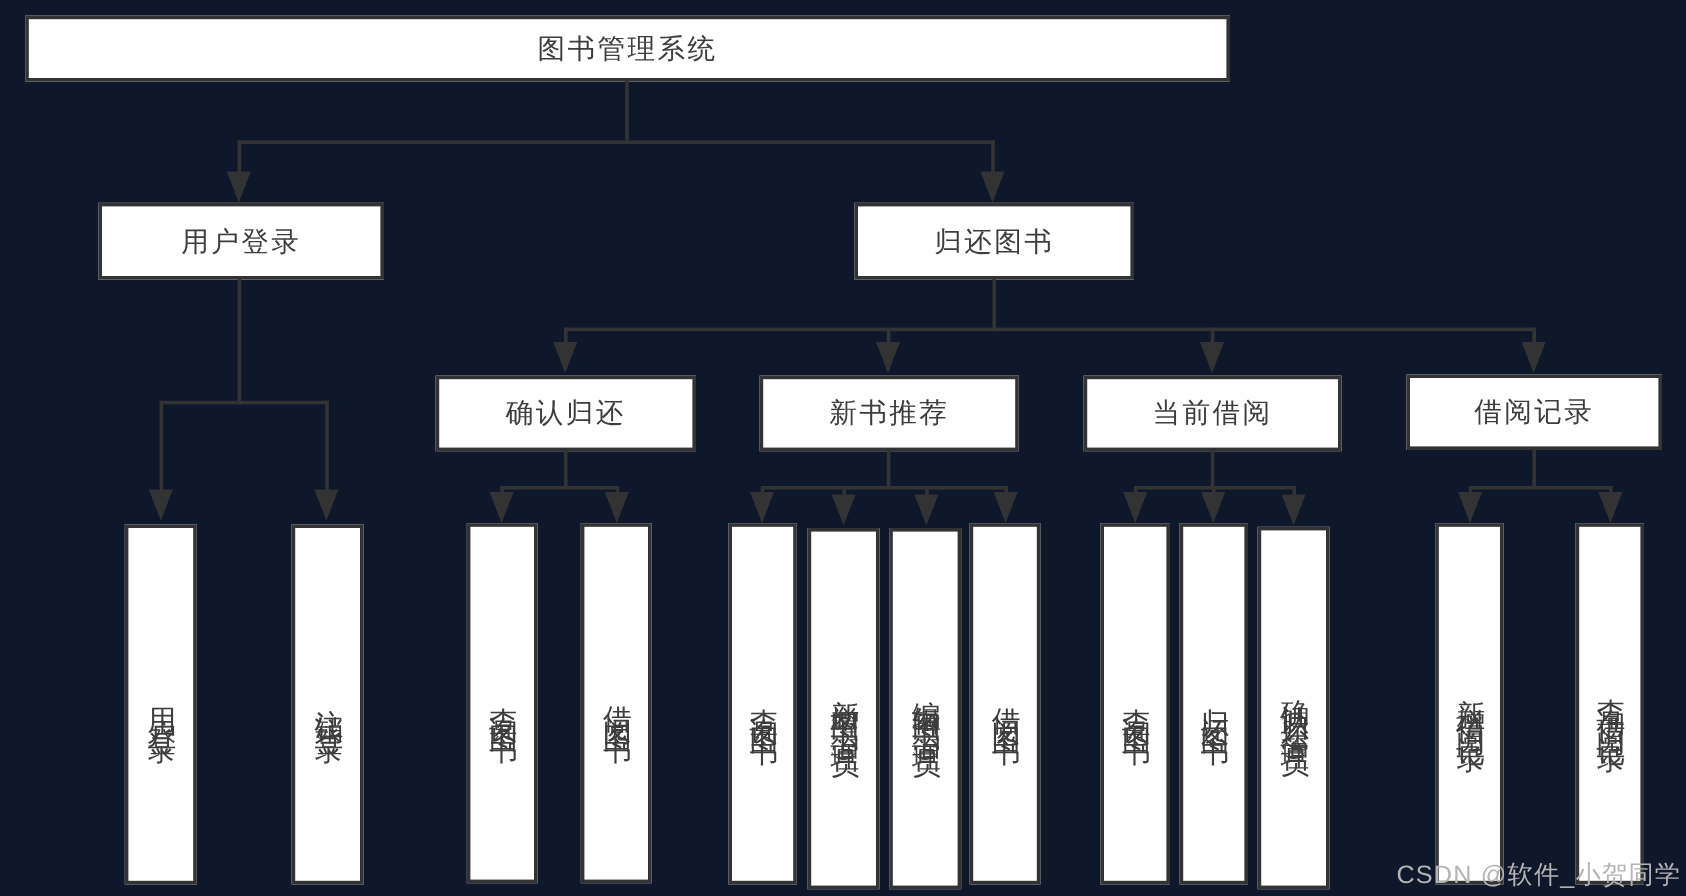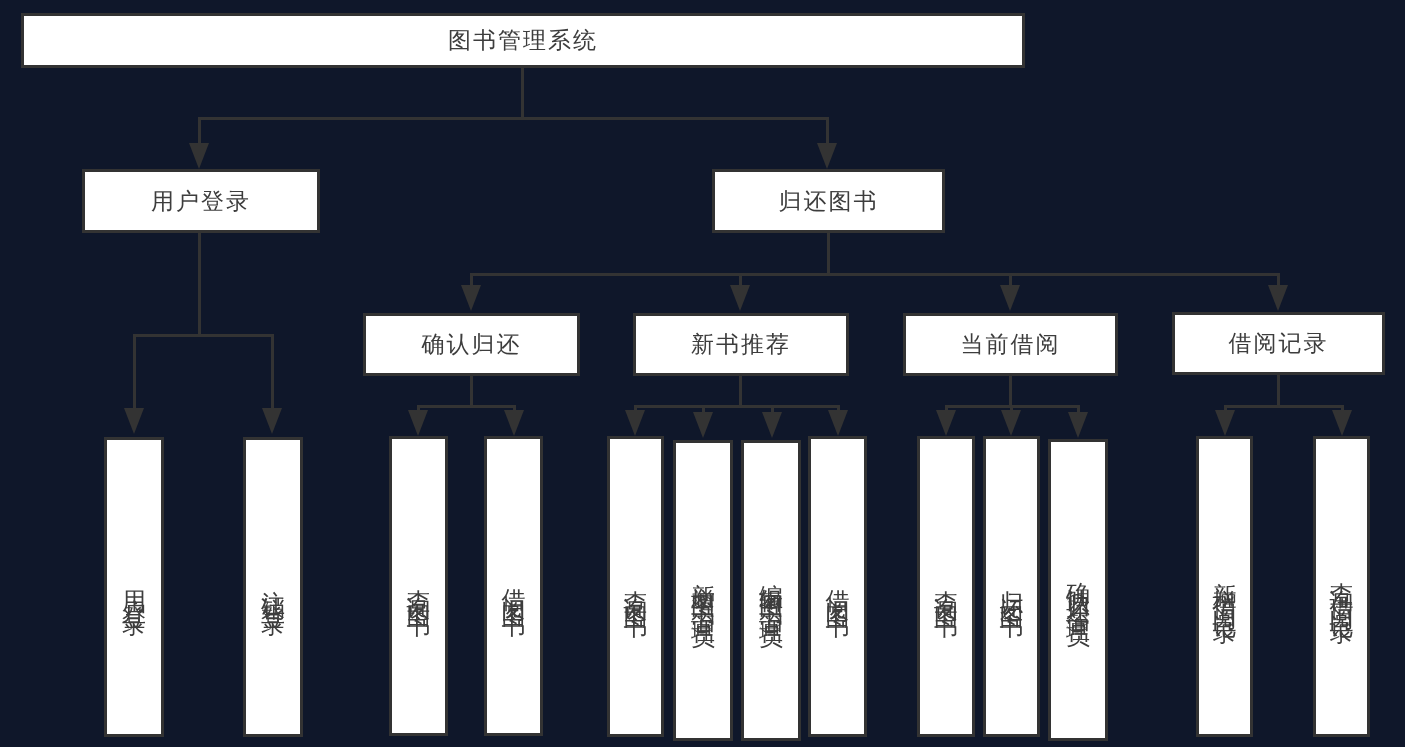--- a/index.html
+++ b/index.html
@@ -175,14 +175,15 @@
     <span class="v-label" style="letter-spacing:6px;">确认归还（管理员）</span>
   </div>
 
   <div class="node" style="left:1196px; top:436px; width:57px; height:301px;">
     <span class="v-label">新增借阅记录</span>
   </div>
   <div class="node" style="left:1313px; top:436px; width:57px; height:301px;">
     <span class="v-label">查询借阅记录</span>
   </div>
 
+  <div class="watermark">CSDN @软件_小贺同学</div>
 
 </div>
 
 </body></html>

